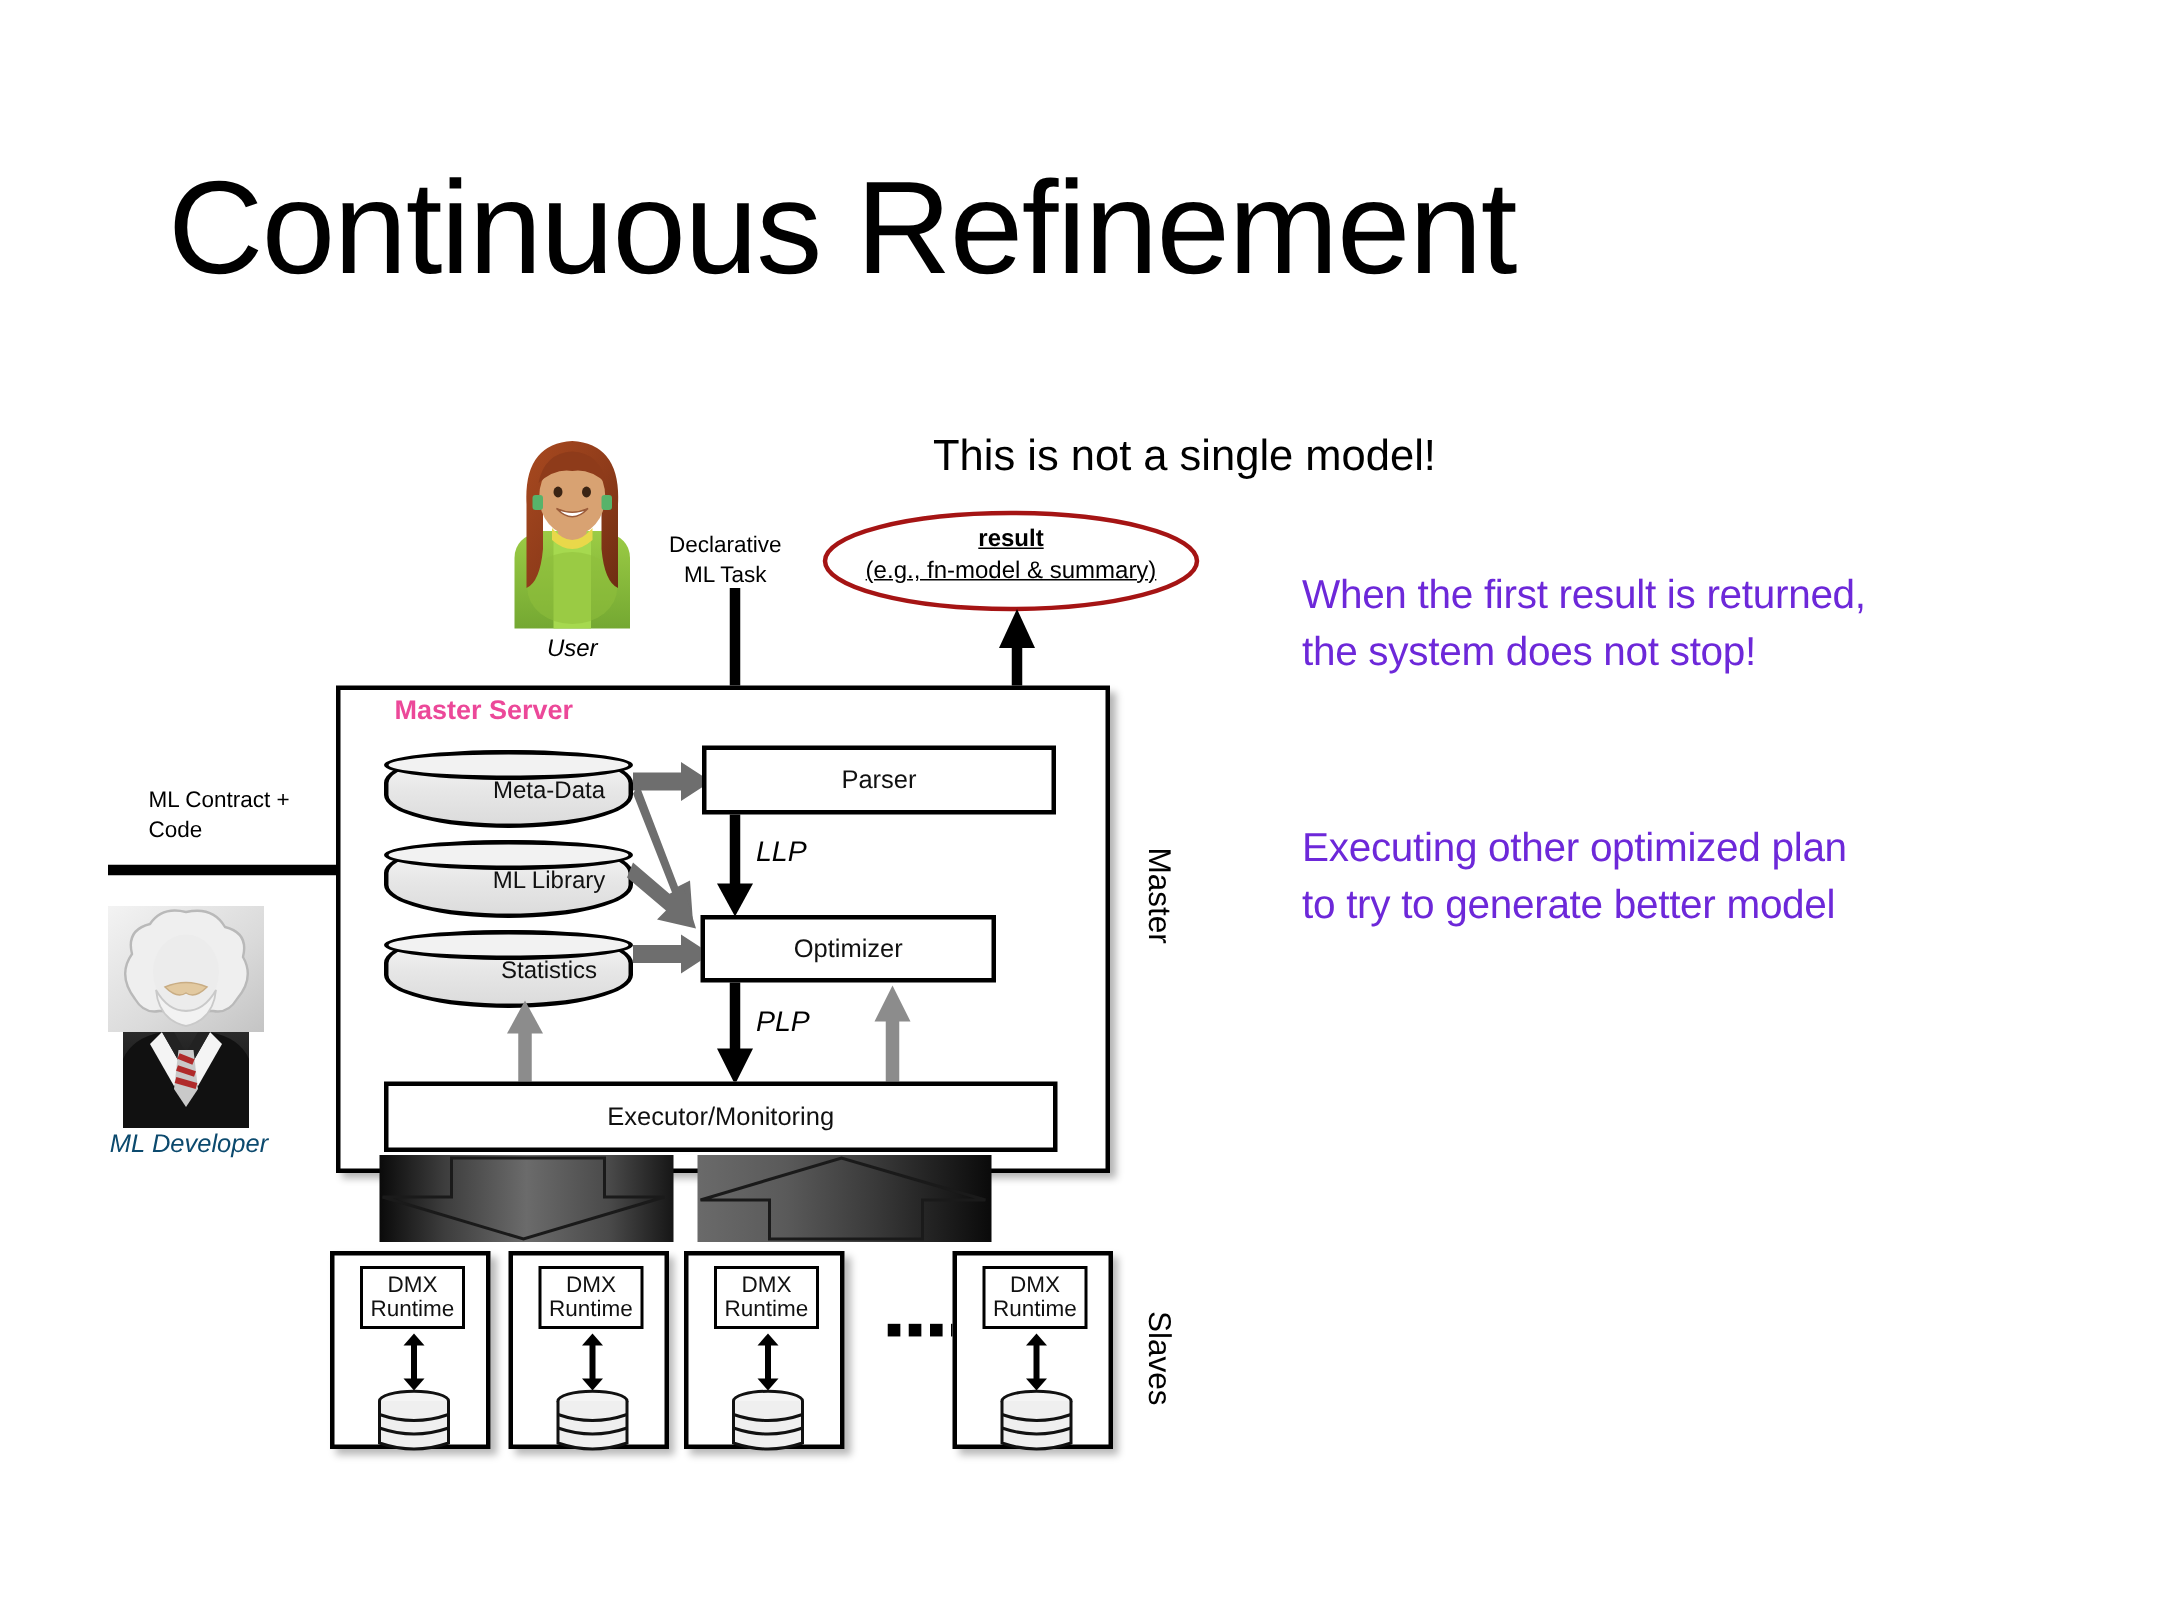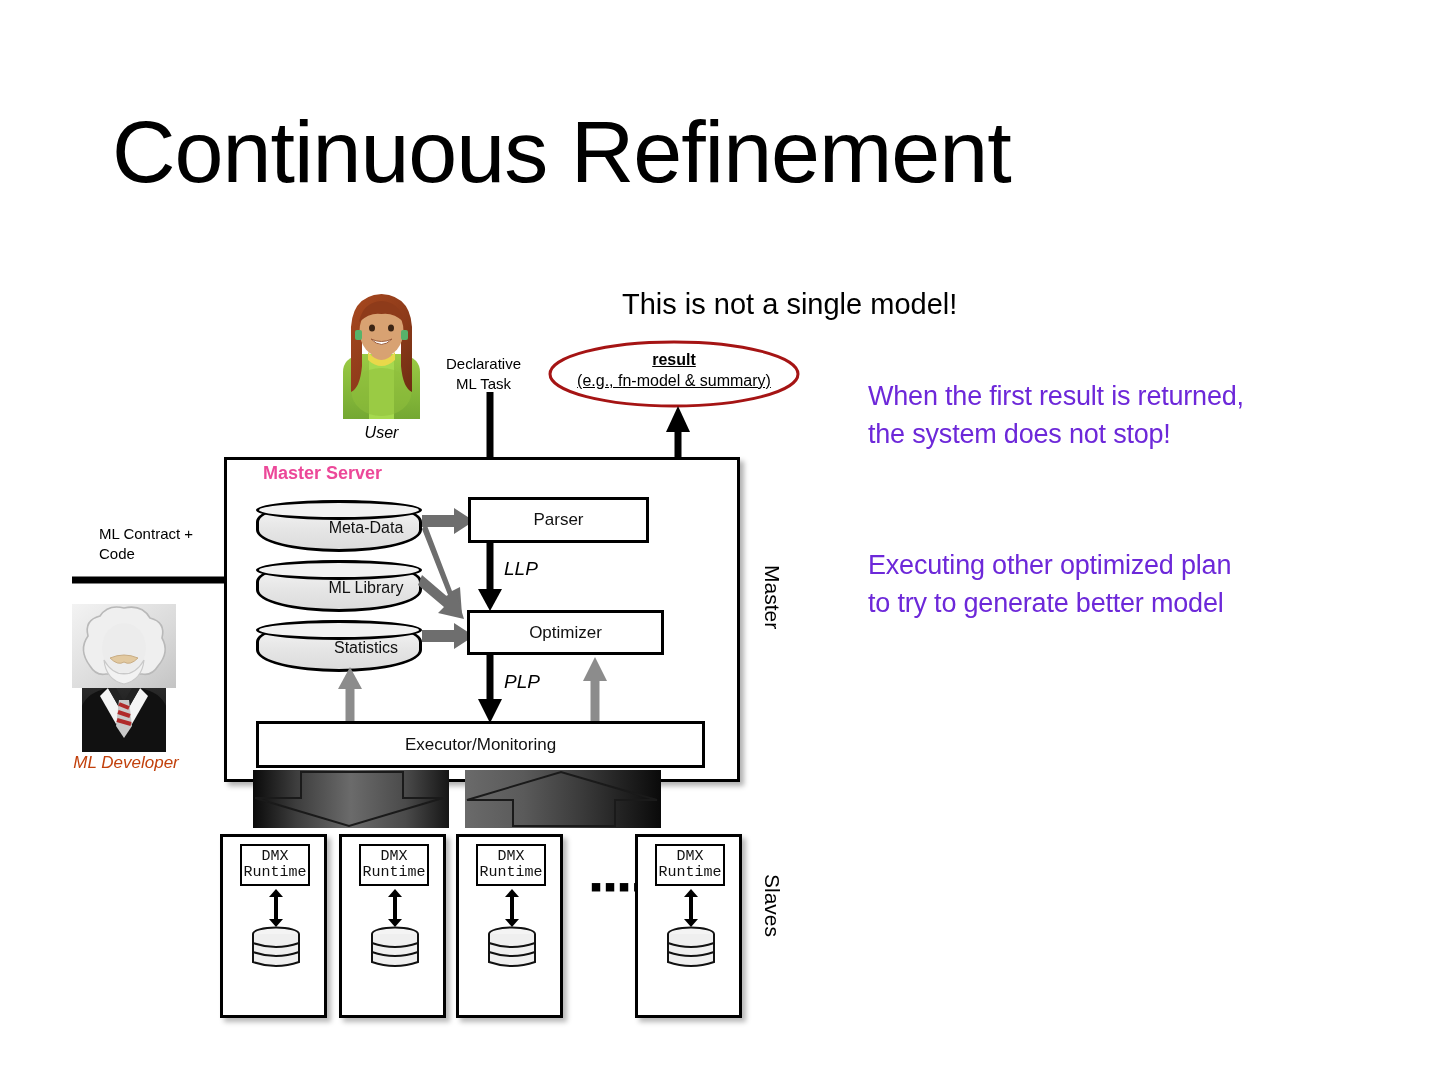--- a/index.html
+++ b/index.html
@@ -77,24 +77,23 @@
   .lbl-i{font-style:italic;}
 
   
   .vlabel{
     position:absolute;font-size:21px;color:#000;white-space:nowrap;
     transform:rotate(90deg);transform-origin:left top;
   }
 
   
   .slave{
-    position:absolute;width:107px;height:184px;top:834px;
+    position:absolute;width:107px;height:132px;top:834px;
     border:3px solid #000;background:#fff;box-sizing:border-box;
     box-shadow:4px 4px 5px rgba(0,0,0,0.28);
-    font-family:Liberation Mono, monospace;
   }
   .slave .rt{
     position:absolute;left:17px;top:7px;width:70px;height:42px;
     border:2px solid #000;background:#fff;box-sizing:border-box;
     font-size:15px;line-height:1.05;color:#111;
     display:flex;align-items:center;justify-content:center;text-align:center;
   }
   .slave .db{
     position:absolute;left:28px;top:90px;width:50px;height:43px;
   }
@@ -105,21 +104,21 @@
     font-size:34px;font-weight:bold;letter-spacing:2px;color:#000;
     line-height:0.4;
   }
 
   
   #user-avatar{position:absolute;left:331px;top:288px;width:101px;height:131px;}
   #user-label{position:absolute;left:331px;top:424px;width:101px;text-align:center;
     font-size:16px;font-style:italic;color:#000;}
   #dev-avatar{position:absolute;left:72px;top:604px;width:104px;height:148px;}
   #dev-label{position:absolute;left:64px;top:753px;width:124px;text-align:center;
-    font-size:17px;font-style:italic;color:#c2410c;}
+    font-size:17px;font-style:italic;color:#0c4a6e;}
 
   svg{overflow:visible;}
 </style>
 </head>
 <body>
 
 <div id="slide">
 
   <div id="title">Continuous Refinement</div>
 
@@ -252,21 +251,21 @@
 
     <g fill="#6e6e6e">
       <polygon points="4,80 32,104 38,98 46,124 20,118 26,112 0,90"></polygon>
     </g>
 
     <g fill="#6e6e6e">
       <polygon points="4,135 36,135 36,128 56,141 36,154 36,147 4,147"></polygon>
     </g>
   </svg>
 
-  <div class="pbox" style="left:468px;top:497px;width:181px;height:46px;">
+  <div class="pbox" style="left:468px;top:497px;width:236px;height:46px;">
     <span>Parser</span>
   </div>
 
   <svg class="abs" style="left:477px;top:543px;width:34px;height:70px;">
     <line x1="13" y1="0" x2="13" y2="50" stroke="#000" stroke-width="7"></line>
     <polygon points="1,46 25,46 13,68" fill="#000"></polygon>
   </svg>
   <div class="lbl lbl-i" style="left:504px;top:558px;font-size:19px;">LLP</div>
 
   <div class="pbox" style="left:467px;top:610px;width:197px;height:45px;">

